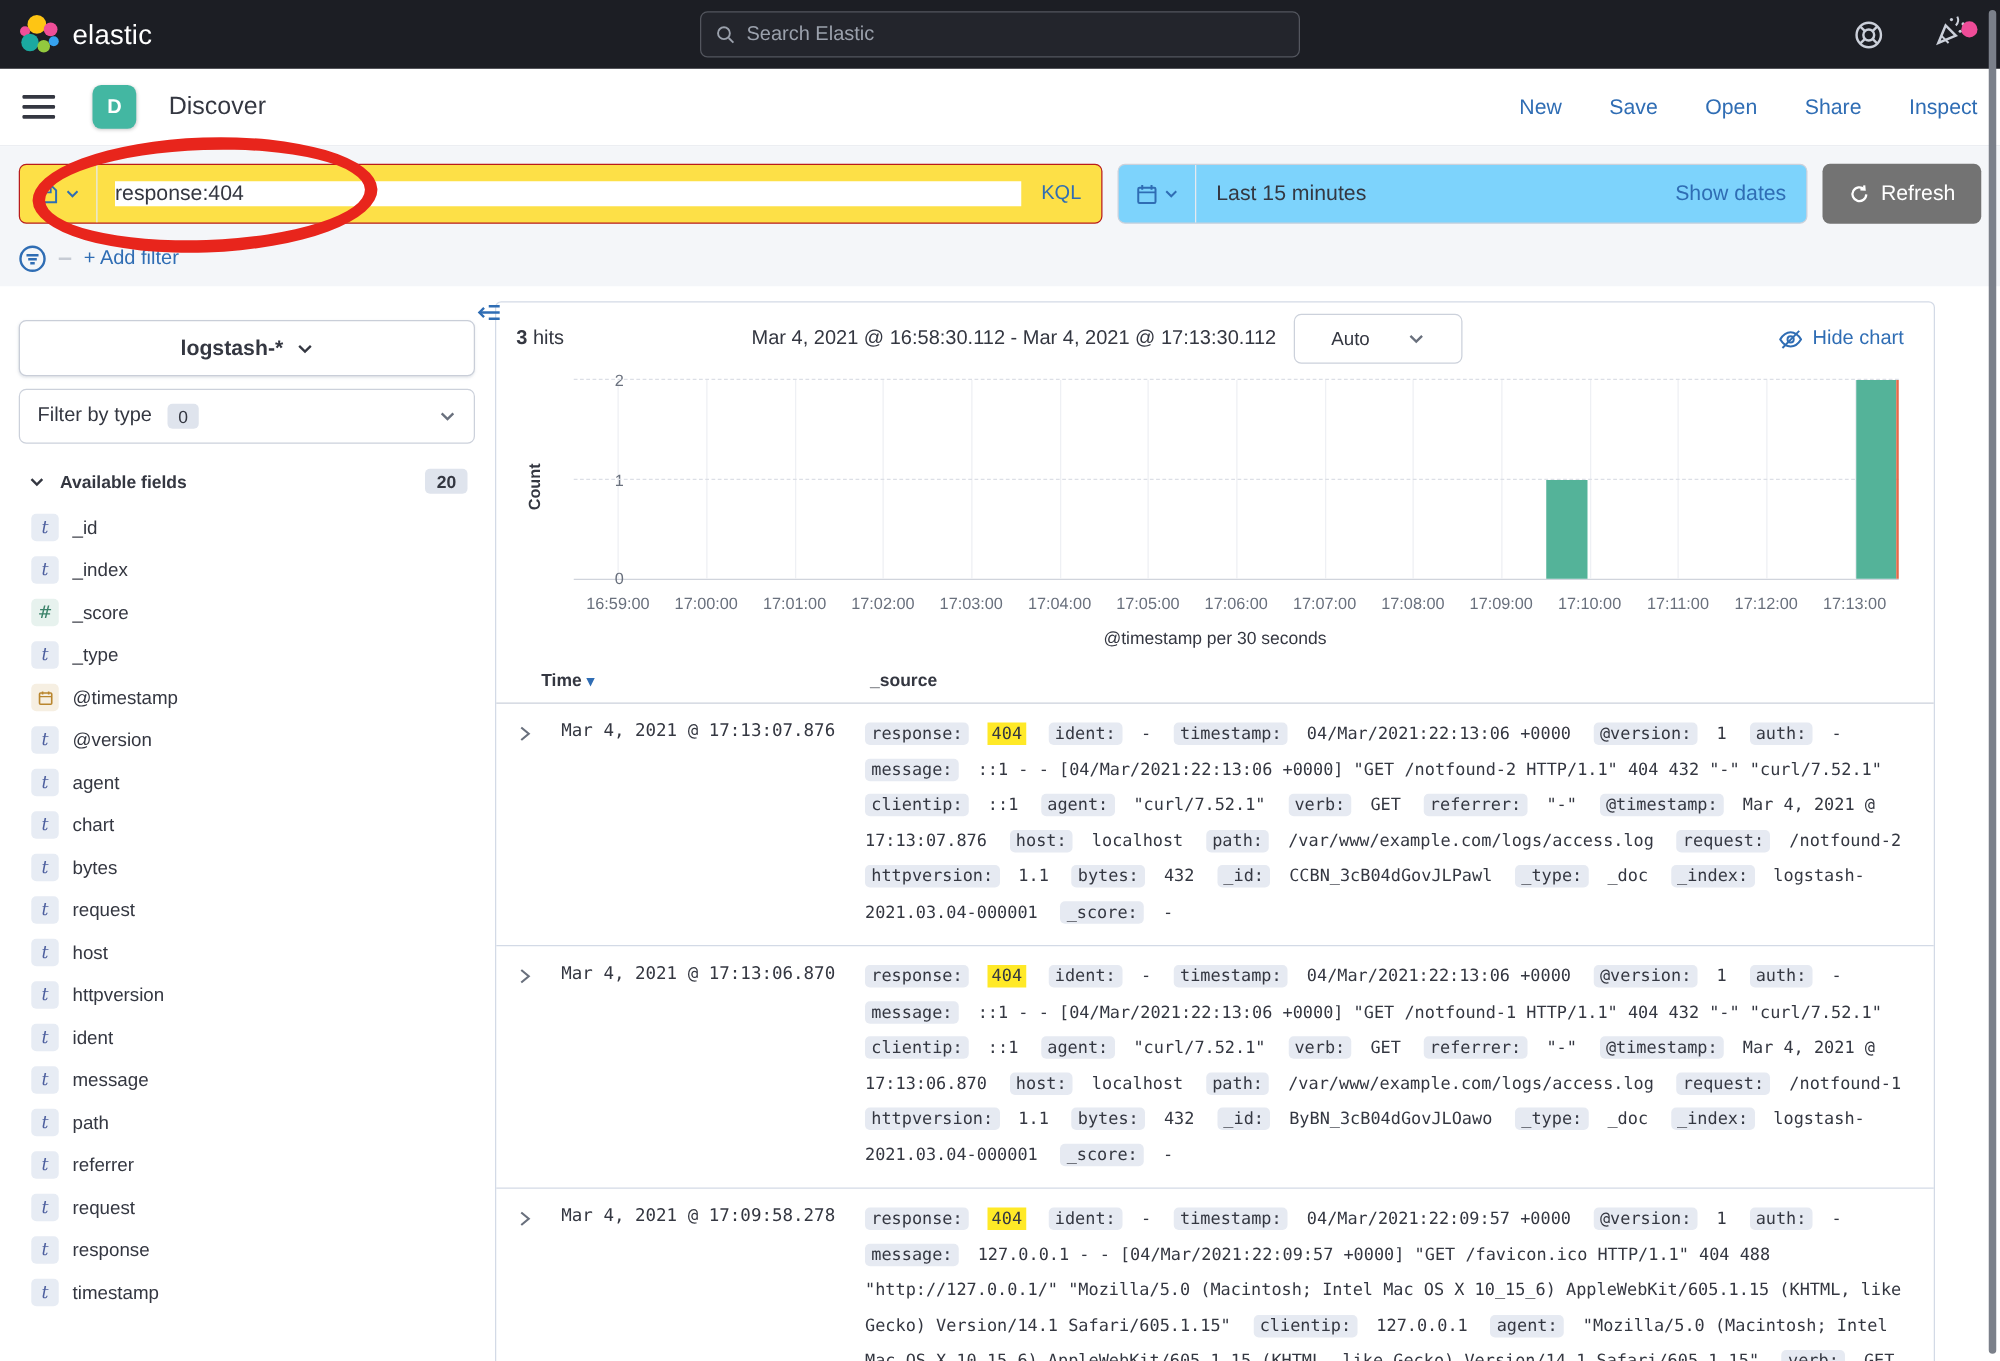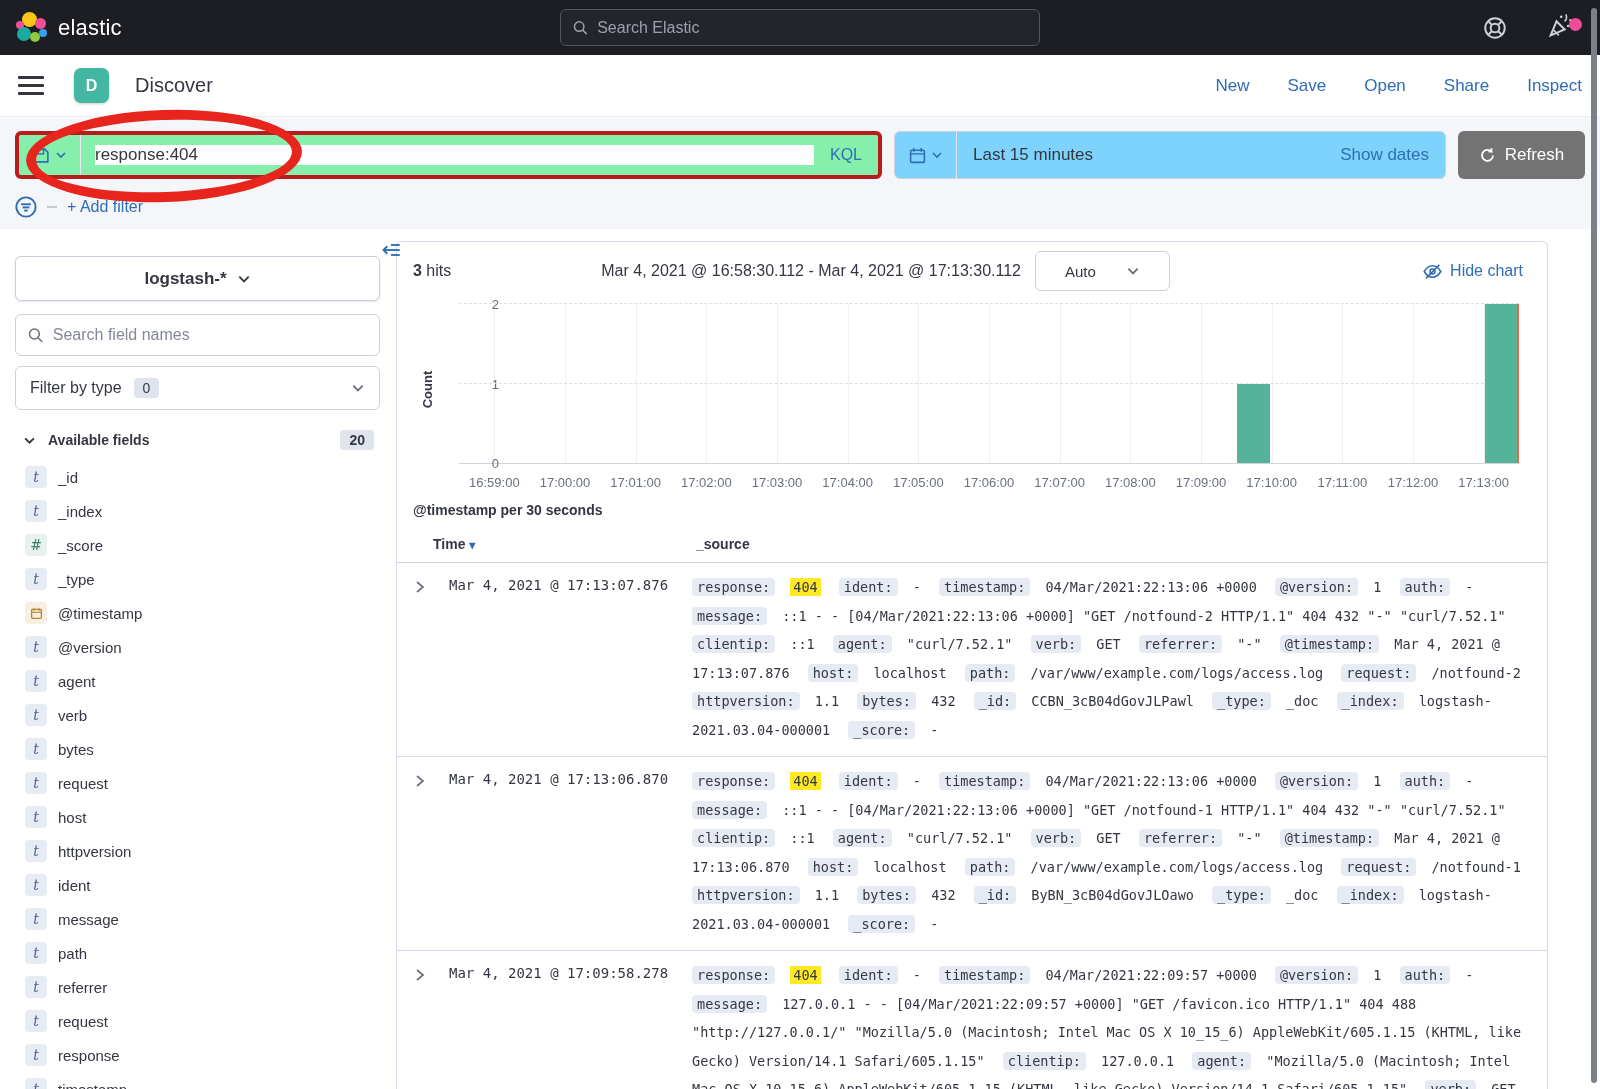--- a/index.html
+++ b/index.html
@@ -27,21 +27,21 @@
   .hamburger span { height:3px; background:#343741; border-radius:1px; }
   .app-badge { width:35px; height:35px; border-radius:7px; background:#43b7a2; color:#fff; font-weight:bold; font-size:16px;
     display:flex; align-items:center; justify-content:center; margin-right:26px; box-shadow:0 1px 3px rgba(0,0,0,.2); }
   .app-title { font-size:20px; }
   .app-actions { margin-left:auto; display:flex; gap:38px; }
   .app-actions span { color:#2f6db4; font-size:17px; cursor:pointer; }
 
   
   .query-area { background:#f4f6f9; padding:14px 15px 10px; }
   .query-row { display:flex; gap:12px; height:48px; }
-  .query-input-wrap { flex:1; display:flex; background:#86efac; border:4px solid #b91c1c; border-radius:6px; overflow:hidden; }
+  .query-input-wrap { flex:1; display:flex; background:#fde047; border:1px solid #b91c1c; border-radius:6px; overflow:hidden; }
   .sq-btn { width:62px; display:flex; align-items:center; justify-content:center; gap:5px; border-right:1px solid #e6e9ef; cursor:pointer; }
   .query-text { flex:1; display:flex; align-items:center; padding-left:14px; }
   .query-text input { border:none; outline:none; font-size:17px; color:#343741; width:100%; font-family:"Liberation Sans", sans-serif; }
   .kql { width:64px; display:flex; align-items:center; justify-content:center; color:#2f6db4; font-size:16px; cursor:pointer; }
   .datepicker { width:552px; display:flex; background:#7dd3fc; border:1px solid #ccd1db; border-radius:6px; }
   .dp-cal { width:62px; display:flex; align-items:center; justify-content:center; gap:5px; border-right:1px solid #e6e9ef; cursor:pointer; }
   .dp-text { flex:1; display:flex; align-items:center; padding-left:16px; font-size:17px; }
   .dp-show { display:flex; align-items:center; padding-right:16px; color:#2f6db4; font-size:17px; cursor:pointer; }
   .refresh-btn { width:127px; background:#737373; border:none; border-radius:6px; color:#fff; font-size:17px;
     display:flex; align-items:center; justify-content:center; gap:9px; cursor:pointer; font-family:"Liberation Sans", sans-serif; }
@@ -88,21 +88,21 @@
 
   .chart-wrap { position:relative; height:222px; margin:2px 16px 0 16px; }
   .ylab { position:absolute; left:-4px; top:86px; transform:rotate(-90deg); font-weight:bold; font-size:13px; color:#343741; }
   .plot { position:absolute; left:46px; right:12px; top:8px; bottom:54px; border-bottom:1px solid #d0d4dc; }
   .grid-v { position:absolute; top:0; bottom:0; width:1px; background:#eef0f4; }
   .grid-h { position:absolute; left:0; right:0; height:0; border-top:1px dashed #dcdfe6; }
   .bar { position:absolute; bottom:0; background:#54b399; }
   .now-line { position:absolute; bottom:0; width:2px; }
   .ytick { position:absolute; right:calc(100% - 40px); transform:translateY(50%); font-size:13px; color:#69707d; }
   .xtick { position:absolute; bottom:28px; transform:translateX(-50%); font-size:13px; color:#69707d; white-space:nowrap; }
-  .xtitle { position:absolute; bottom:0; left:0; right:0; font-weight:bold; font-size:14px; }
+  .xtitle { position:absolute; bottom:0; left:0; right:0; text-align:center; font-weight:normal; font-size:14px; }
 
   .thead { display:flex; align-items:center; padding:12px 16px 10px; border-bottom:1px solid #ccd1db; margin-top:6px; }
   .thead .c-time { width:263px; margin-left:20px; font-weight:bold; font-size:14px; }
   .thead .c-src { font-weight:bold; font-size:14px; }
   .sort-arrow { color:#2f6db4; font-size:12px; }
   .trow { display:flex; border-bottom:1px solid #d3dae6; padding:10px 16px 12px; }
   .expander { width:20px; padding-top:7px; cursor:pointer; flex:none; }
   .t-time { width:243px; margin-left:16px; padding-top:4px; font-family:"DejaVu Sans Mono", monospace; font-size:14px; flex:none; }
   .t-src { flex:1; font-family:"DejaVu Sans Mono", monospace; font-size:13.5px; line-height:28.5px; padding-top:0; word-break:break-word; }
   .k { background:#e6eaf2; border-radius:4px; padding:1px 5px; margin-right:7px; white-space:nowrap; }
@@ -234,27 +234,20 @@
 
   <div class="main">
 
     <div class="sidebar">
       <div class="ip-btn">
         <span>logstash-*</span>
         <svg width="14" height="14" viewBox="0 0 12 12">
           <polyline points="2,4 6,8 10,4" fill="none" stroke="#343741" stroke-width="1.6"></polyline>
         </svg>
       </div>
-      <div class="fld-search">
-        <svg width="17" height="17" viewBox="0 0 16 16">
-          <circle cx="6.5" cy="6.5" r="5" fill="none" stroke="#69707d" stroke-width="1.5"></circle>
-          <line x1="10.5" y1="10.5" x2="14.5" y2="14.5" stroke="#69707d" stroke-width="1.5"></line>
-        </svg>
-        <input type="text" placeholder="Search field names" style="">
-      </div>
       <div class="type-filter">
         <span>Filter by type</span>
         <span class="cnt-badge">0</span>
         <svg style="margin-left:auto" width="14" height="14" viewBox="0 0 12 12">
           <polyline points="2,4 6,8 10,4" fill="none" stroke="#69707d" stroke-width="1.6"></polyline>
         </svg>
       </div>
       <div class="avail-hdr">
         <svg width="13" height="13" viewBox="0 0 12 12">
           <polyline points="2,4 6,8 10,4" fill="none" stroke="#343741" stroke-width="1.8"></polyline>
@@ -293,21 +286,21 @@
           <div class="field-item">
             <span class="tok tok-t">t</span>
             <span class="fname">@version</span>
           </div>
           <div class="field-item">
             <span class="tok tok-t">t</span>
             <span class="fname">agent</span>
           </div>
           <div class="field-item">
             <span class="tok tok-t">t</span>
-            <span class="fname">verb</span>
+            <span class="fname">chart</span>
           </div>
           <div class="field-item">
             <span class="tok tok-t">t</span>
             <span class="fname">bytes</span>
           </div>
           <div class="field-item">
             <span class="tok tok-t">t</span>
             <span class="fname">request</span>
           </div>
           <div class="field-item">

